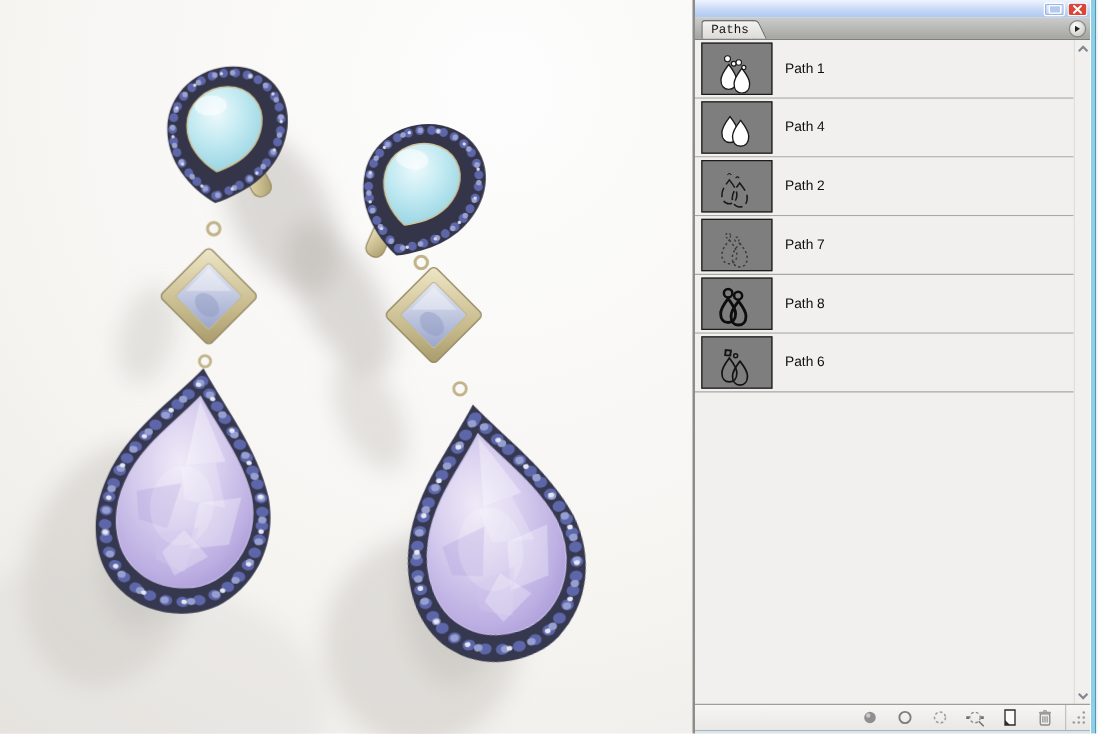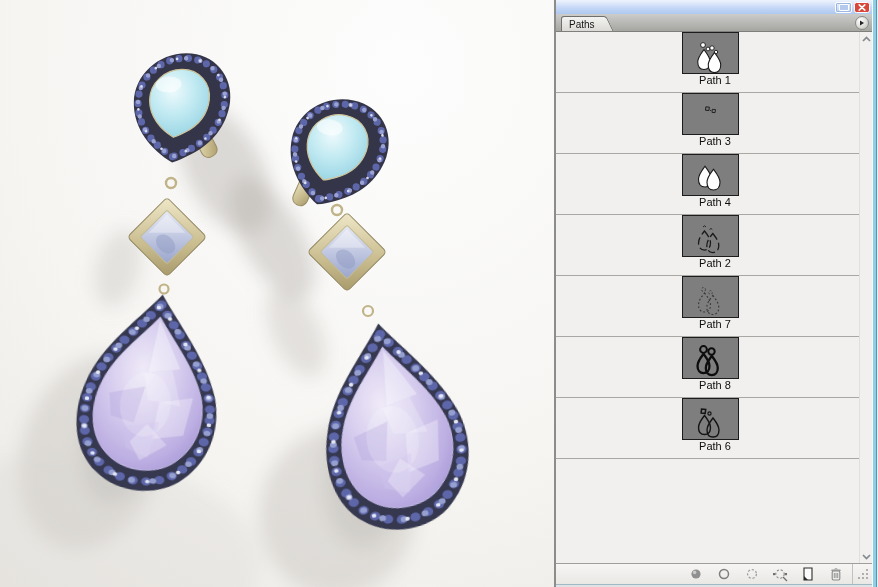--- a/index.html
+++ b/index.html
@@ -27,33 +27,33 @@
          display:flex;align-items:center;justify-content:center;}
   .btn-min .glyph{width:8px;height:5px;border:1px solid #ffffff;background:#b3c9ee;border-radius:1px;}
   .btn-close{width:16px;height:11px;padding:0;border:0;background:none;display:flex;}
 
   .tabstrip{height:17px;flex:0 0 auto;position:relative;
          background:linear-gradient(#cccccb,#a5a5a1);
          border-bottom:1px solid #7f7f7d;}
   .tab{position:absolute;left:5px;top:2px;bottom:0;width:42px;
          background:linear-gradient(#f3f3f1,#dbdad6);
          border:1px solid #6f6f6d;border-bottom:none;border-radius:3px 2px 0 0;
-         font-size:10px;color:#141414;padding:2px 0 0 7px;box-sizing:border-box;z-index:1;}
+         font-size:10px;color:#141414;padding:2px 0 0 7px;box-sizing:border-box;z-index:1;font-family:Liberation Mono, monospace;}
   .tab::after{content:"";position:absolute;right:-8px;top:-1px;bottom:0;width:12px;
          background:linear-gradient(#f3f3f1,#dbdad6);
          border-top:1px solid #6f6f6d;border-right:1px solid #6f6f6d;
          transform:skewX(26deg);border-radius:0 3px 0 0;z-index:-1;}
   .panel-menu{position:absolute;right:9px;top:2px;width:12px;height:12px;border-radius:50%;
          background:radial-gradient(circle at 35% 30%,#ffffff,#dcdcd9 55%,#b7b7b3);
          border:1px solid #898985;display:flex;align-items:center;justify-content:center;}
 
   .list{flex:1 1 auto;display:flex;min-height:0;}
   .rows{flex:1 1 auto;}
-  .row{height:61px;box-sizing:border-box;border-bottom:1px solid #a8a7a3;
-       display:flex;align-items:center;padding-left:5px;background:#f1f0ee;flex-direction:column;}
+  .row{height:47px;box-sizing:border-box;border-bottom:1px solid #a8a7a3;
+       display:flex;align-items:center;padding-left:5px;background:#f1f0ee;}
   .thumb{width:55px;height:40px;flex:0 0 auto;background:#7e7e7e;border:1px solid #1c1c1c;}
   .thumb svg{display:block;}
   .row-label{margin-left:10px;font-size:11px;color:#0e0e0e;}
 
   .scrollbar{flex:0 0 13px;display:flex;flex-direction:column;justify-content:space-between;
        align-items:center;padding:4px 0 3px 0;box-sizing:border-box;background:#f1f0ee;
        border-left:1px solid #e0dfdc;margin-right:6px;}
 
   .footer{flex:0 0 20px;display:flex;align-items:center;justify-content:flex-end;
        border-top:1px solid #9f9e9a;background:linear-gradient(#f6f5f3,#e9e8e5);
@@ -239,32 +239,20 @@
                 <circle cx="29" cy="15" r="2.2"></circle>
                   <circle cx="33" cy="19" r="1.7"></circle>
                 <use href="#mini-drop" transform="translate(31.5,28) scale(1.2)"></use>
               </g>
             </svg>
           </div>
           <span class="row-label">Path 1</span>
         </div>
 
 
-        <div class="row">
-          <div class="thumb">
-            <svg width="55" height="40" viewBox="0 0 55 40">
-              <g fill="none" stroke="#1a1a1a" stroke-width="0.9">
-                <use href="#mini-fan" transform="translate(24.5,14.5) scale(1.1)"></use>
-                <use href="#mini-fan" transform="translate(30.8,16.8)"></use>
-                <circle cx="27.5" cy="16.5" r="0.6" fill="#1a1a1a" stroke="none"></circle>
-              </g>
-            </svg>
-          </div>
-          <span class="row-label">Path 3</span>
-        </div>
 
         <div class="row">
           <div class="thumb">
             <svg width="55" height="40" viewBox="0 0 55 40">
               <g fill="#ffffff" stroke="#1a1a1a" stroke-width="0.9">
                 <use href="#mini-drop" transform="translate(22,20) scale(1.25)"></use>
                 <use href="#mini-drop" transform="translate(30.5,23) scale(1.25)"></use>
               </g>
             </svg>
           </div>

